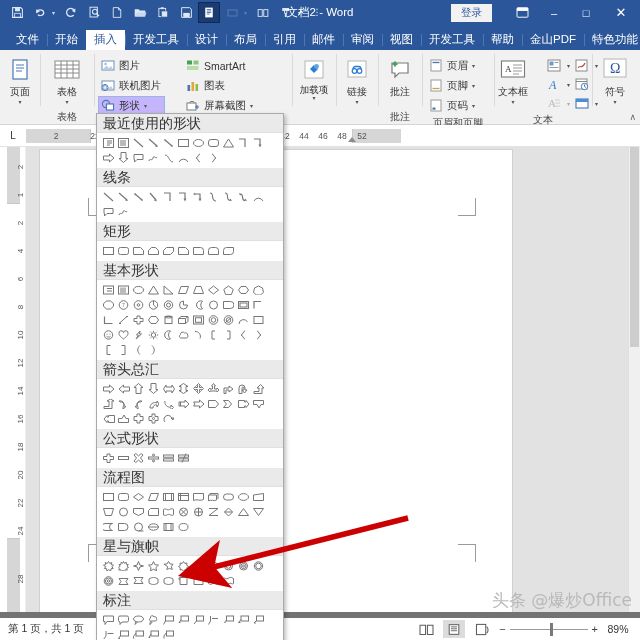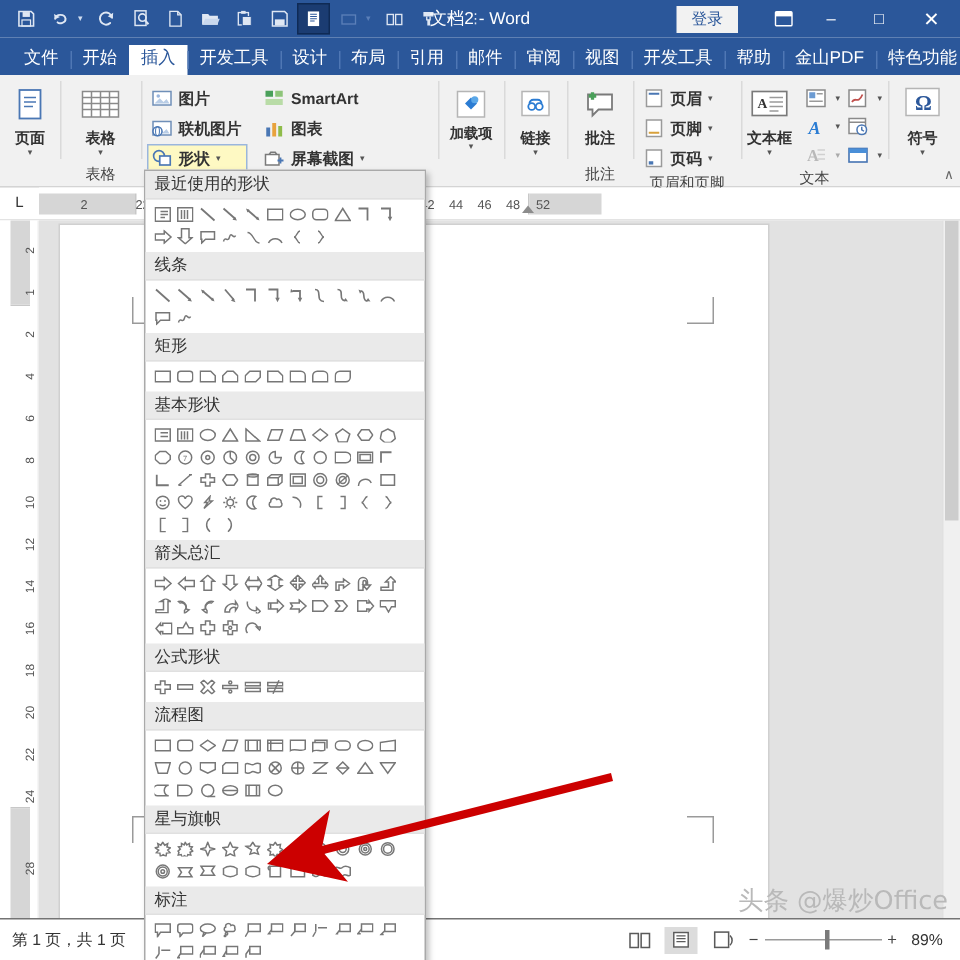--- a/index.html
+++ b/index.html
@@ -55,37 +55,37 @@
 
   
   #ribbon {
     height:75px; background:#f1f1f1; border-bottom:1px solid #d4d4d4;
     display:flex; align-items:stretch; position:relative;
   }
   .rgroup { display:flex; flex-direction:column; position:relative; padding:0 4px; }
   .rgroup + .rgroup::before {
     content:""; position:absolute; left:0; top:4px; bottom:18px; width:1px; background:#dadada;
   }
-  .rgbody { flex:1; display:flex; align-items:flex-start; padding-top:4px; gap:2px;font-weight:bold; }
+  .rgbody { flex:1; display:flex; align-items:flex-start; padding-top:4px; gap:12px; }
   .rglabel {
     height:15px; text-align:center; font-size:10px; color:#444; line-height:15px;
   }
   .bigbtn {
     width:46px; display:flex; flex-direction:column; align-items:center; gap:1px;
     padding-top:2px; color:#333; font-size:10px;
   }
   .bigico { width:30px; height:28px; display:flex; align-items:center; justify-content:center; }
   .bigico svg { display:block; }
   .bigcaret { font-size:6px; color:#555; line-height:5px; }
   .smallcol { display:flex; flex-direction:column; gap:1px; padding-top:2px; }
   .smallbtn {
     display:flex; align-items:center; gap:3px; height:19px; padding:0 4px 0 2px;
     font-size:10.5px; color:#333; white-space:nowrap;
   }
-  .smallbtn.pressed { background:#fef9c3; border:1px solid #9ab6de; padding:0 3px 0 1px; }
+  .smallbtn.pressed { background:#c4b5fd; border:1px solid #9ab6de; padding:0 3px 0 1px; }
   .sico { width:16px; height:16px; display:flex; align-items:center; justify-content:center; }
   .tcaret { font-size:6px; color:#555; margin-left:1px; }
   .ticons { display:flex; flex-direction:column; gap:2px; padding-top:3px; }
   .trow { display:flex; gap:2px; align-items:center; }
   .tbtn { width:20px; height:17px; display:flex; align-items:center; justify-content:center; }
   #ribbon-collapse {
     position:absolute; right:4px; bottom:2px; font-size:9px; color:#666;
   }
 
   
@@ -124,36 +124,36 @@
   }
   #vthumb { position:absolute; left:1px; right:1px; top:0; height:200px; background:#cdcdcd; }
 
   
   #shapesmenu {
     position:absolute; left:96px; top:113px; width:188px;
     background:#fff; border:1px solid #a9a9a9; box-shadow:2px 2px 4px rgba(0,0,0,.25);
     z-index:50; padding-bottom:0px;
   }
   .sec-head {
-    background:#eaeaea; font-size:11px; color:#333; padding:2px 6px; line-height:14px;
+    background:#eaeaea; font-size:14px; color:#333; padding:2px 6px; line-height:14px;
     border-bottom:1px solid #e0e0e0;
   }
   .sec-grid { display:flex; flex-wrap:wrap; padding:2px 3px 3px 4px; }
   .shp {
     width:15px; height:15px; display:flex; align-items:center; justify-content:center;
   }
   .shp svg { display:block; }
 
   
   #redarrow { position:absolute; left:170px; top:512px; z-index:60; pointer-events:none; }
 
   
   #statusbar {
     position:absolute; left:0; right:0; bottom:0; height:28px; background:#fff;
-    border-top:1px solid #737373; display:flex; align-items:center; font-size:10.5px;
+    border-top:6px solid #737373; display:flex; align-items:center; font-size:10.5px;
     color:#333; padding:0 8px; gap:14px;
   }
   .sb-right { margin-left:auto; display:flex; align-items:center; gap:6px; }
   .viewbtn { width:22px; height:18px; display:flex; align-items:center; justify-content:center; }
   .viewbtn.active { background:#dcdcdc; }
   #zoomslider { display:flex; align-items:center; gap:4px; }
   .zline { width:78px; height:1px; background:#9a9a9a; position:relative; }
   .zthumb { position:absolute; left:40px; top:-6px; width:3px; height:13px; background:#7a7a7a; }
   .zsign { font-size:11px; color:#444; }
   #zoomval { width:28px; text-align:center; }

